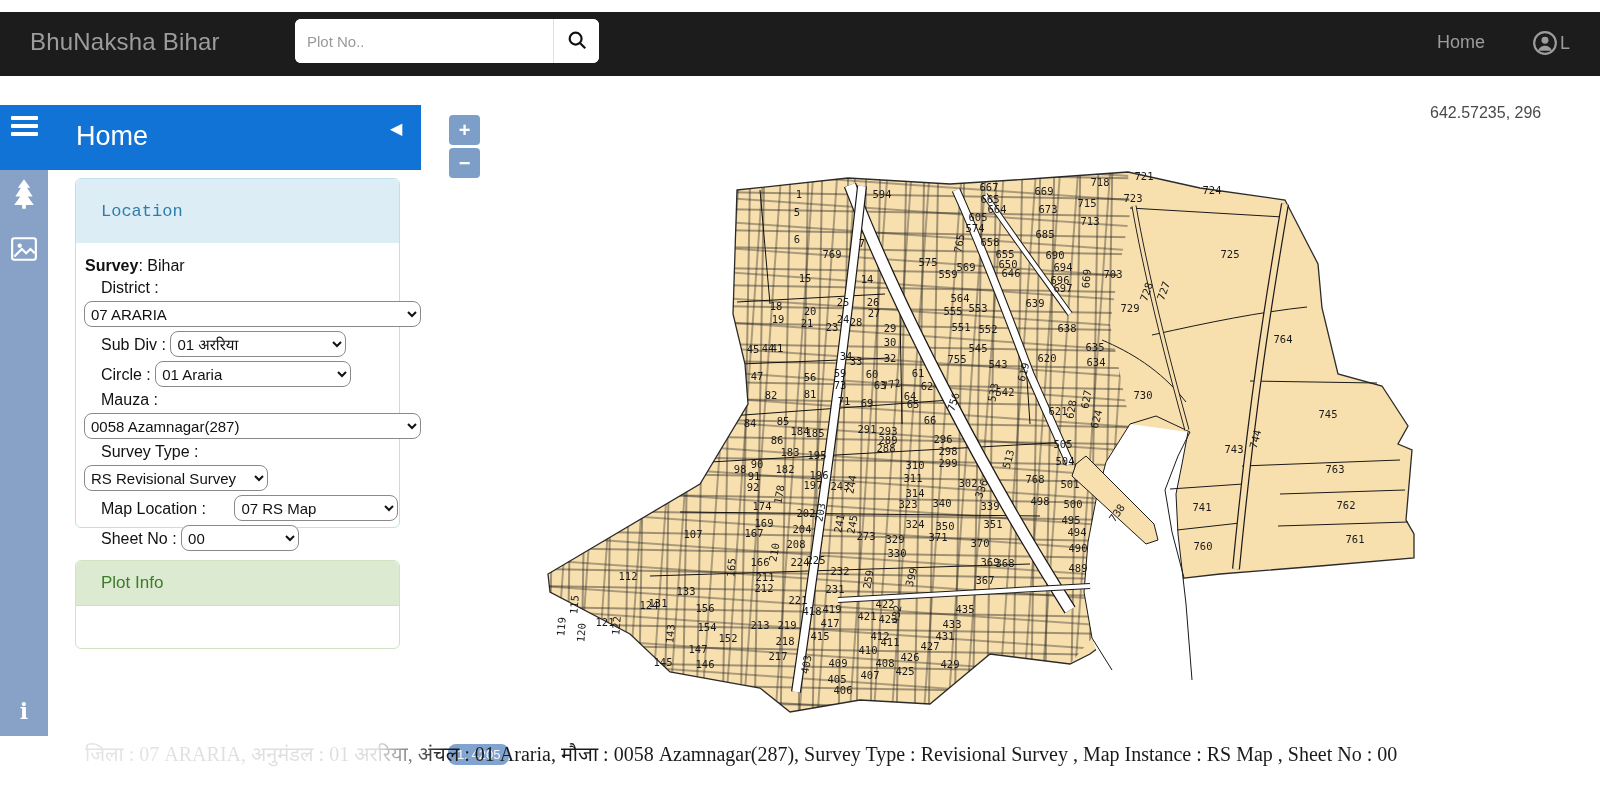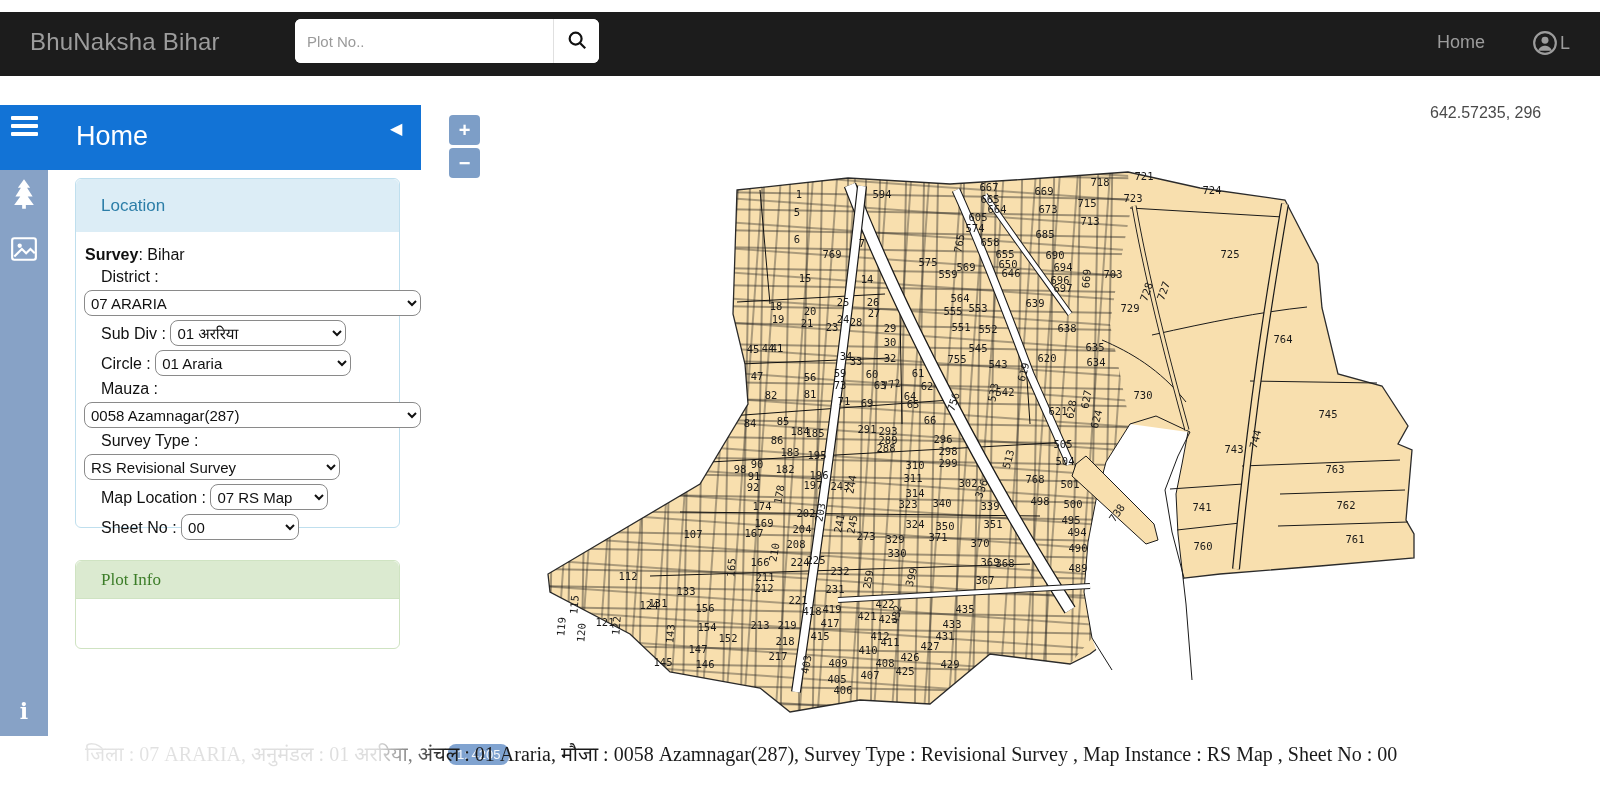--- a/index.html
+++ b/index.html
@@ -28,33 +28,33 @@
   .rail .ic{position:absolute;left:0;width:48px;text-align:center;cursor:pointer;}
   .homebar{position:absolute;left:0;top:105px;width:421px;height:65px;background:var(--accent-blue);}
   .homebar .title{position:absolute;left:76px;top:16px;color:#fff;font-size:27px;}
   .burger{position:absolute;left:11px;top:11px;width:27px;cursor:pointer;}
   .burger span{display:block;height:4px;background:#fff;margin-bottom:4px;border-radius:1px;}
   .collapse{position:absolute;left:390px;top:14px;color:#fff;font-size:16px;cursor:pointer;}
 
   
   .card{position:absolute;left:75px;width:325px;background:#fff;border-radius:6px;font-size:16px;color:#111;}
   .card.loc{top:178px;height:350px;border:1px solid #bfdfee;}
-  .card.loc .hd{height:53px;background:var(--loc-head-bg);color:var(--loc-head-text);font-size:17px;
-     border-radius:6px 6px 0 0;display:flex;align-items:center;padding-left:25px;}
+  .card.loc .hd{height:64px;background:var(--loc-head-bg);color:var(--loc-head-text);font-size:17px;
+     border-radius:6px 6px 0 0;display:flex;align-items:center;padding-left:25px;font-family:Liberation Mono, monospace;}
   .card .bd{padding:10px 0 0 9px;}
   .row{margin:4px 0 3px 0;white-space:nowrap;}
   .row .lbl{margin-left:16px;}
   select{font-size:15px;height:26px;border:1px solid #8a8a8a;border-radius:8px;background:#fff;
      font-family:"Liberation Sans",sans-serif;color:#111;padding:0 2px;}
   .sel-wide{width:337px;}
   .sel-mauza{width:337px;}
-  .sel-survey{width:256px;}
+  .sel-survey{width:184px;}
   .card.pinfo{top:560px;height:89px;border:1px solid #cfe3c2;}
-  .card.pinfo .hd{height:38px;background:var(--plot-head-bg);color:var(--plot-head-text);font-size:17px;
-     border-radius:6px 6px 0 0;display:flex;align-items:center;padding-left:25px;border-bottom:1px solid #cfe3c2;font-family:Liberation Serif, serif;}
+  .card.pinfo .hd{height:45px;background:var(--plot-head-bg);color:var(--plot-head-text);font-size:17px;
+     border-radius:6px 6px 0 0;display:flex;align-items:center;padding-left:25px;border-bottom:1px solid #cfe3c2;}
 
   
   .mapcanvas{position:absolute;left:430px;top:64px;width:1170px;height:724px;cursor:crosshair;}
   .zoomctl{position:absolute;left:449px;top:115px;width:31px;}
   .zbtn{width:31px;height:30px;margin-bottom:3px;background:var(--steel);color:#fff;border:none;border-radius:4px;
      font-size:20px;font-weight:bold;line-height:28px;cursor:pointer;font-family:"Liberation Sans",sans-serif;}
   .coords{position:absolute;left:1430px;top:104px;font-size:16px;color:#4a4a4a;white-space:nowrap;}
   .plbl{font-family:"DejaVu Sans Mono",monospace;font-size:10.5px;fill:#191919;text-anchor:middle;}
 
   
@@ -153,21 +153,21 @@
           <option>0058 Azamnagar(287)</option>
         </select>
       </div>
       <div class="row"><span class="lbl">Survey Type :</span></div>
       <div class="row" style="margin-left:-1px;">
         <select class="sel-survey">
           <option>RS Revisional Survey</option>
         </select>
       </div>
       <div class="row"><span class="lbl">Map Location :</span>
-        <select style="width:118px;">
+        <select style="width:164px;margin-left:24px;">
           <option>07 RS Map</option>
         </select>
       </div>
       <div class="row"><span class="lbl">Sheet No :</span>
         <select style="width:118px;">
           <option>00</option>
         </select>
       </div>
     </div>
   </div>

